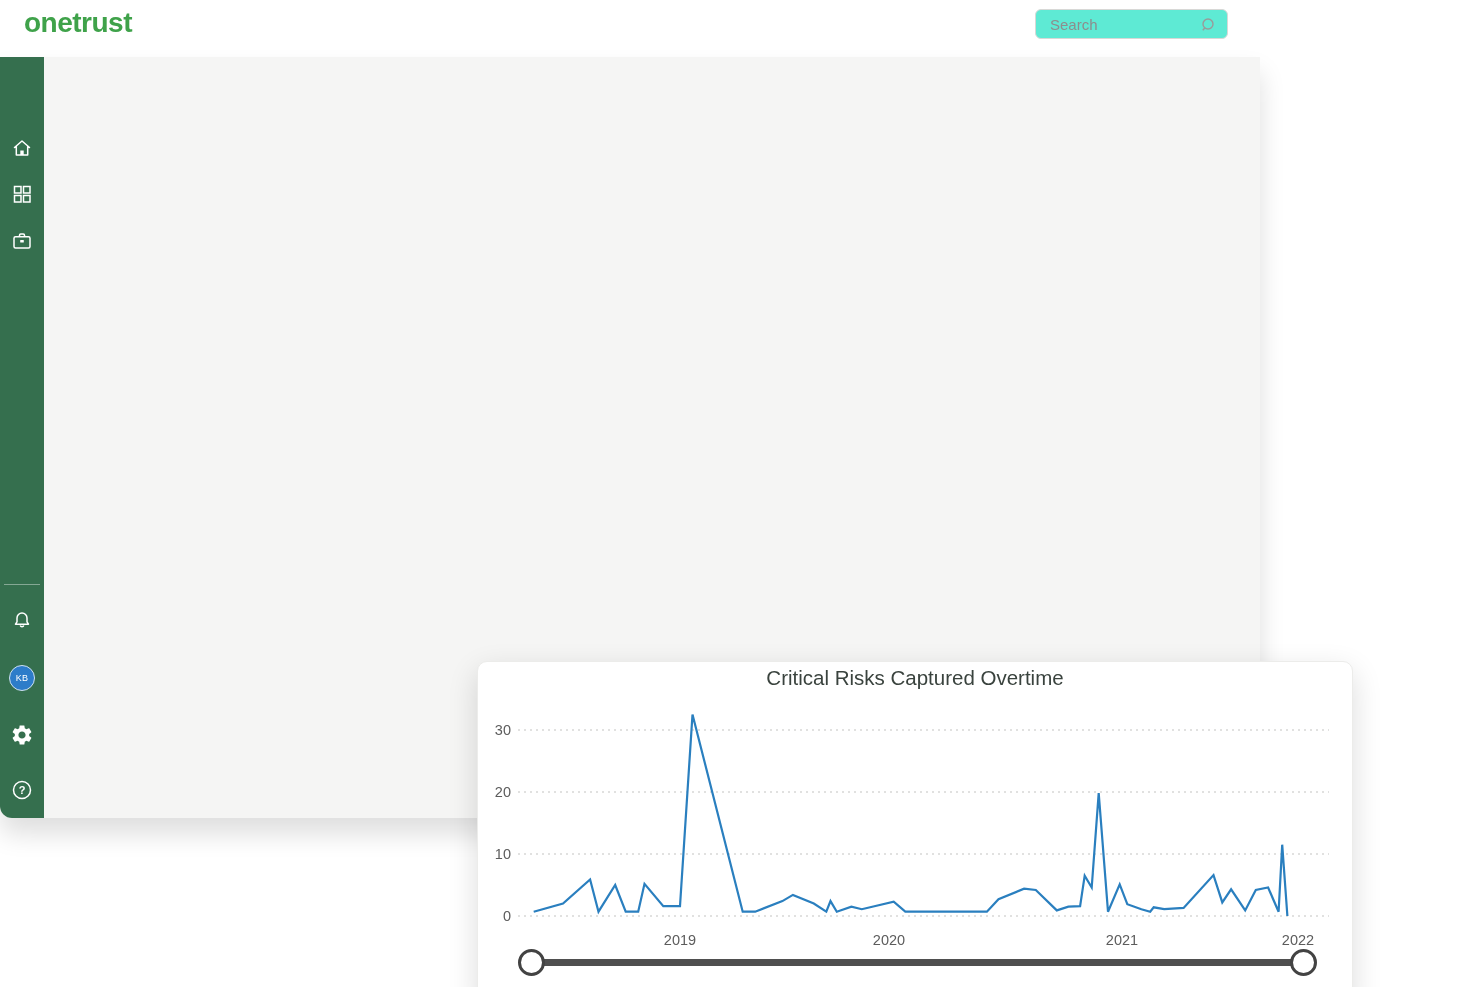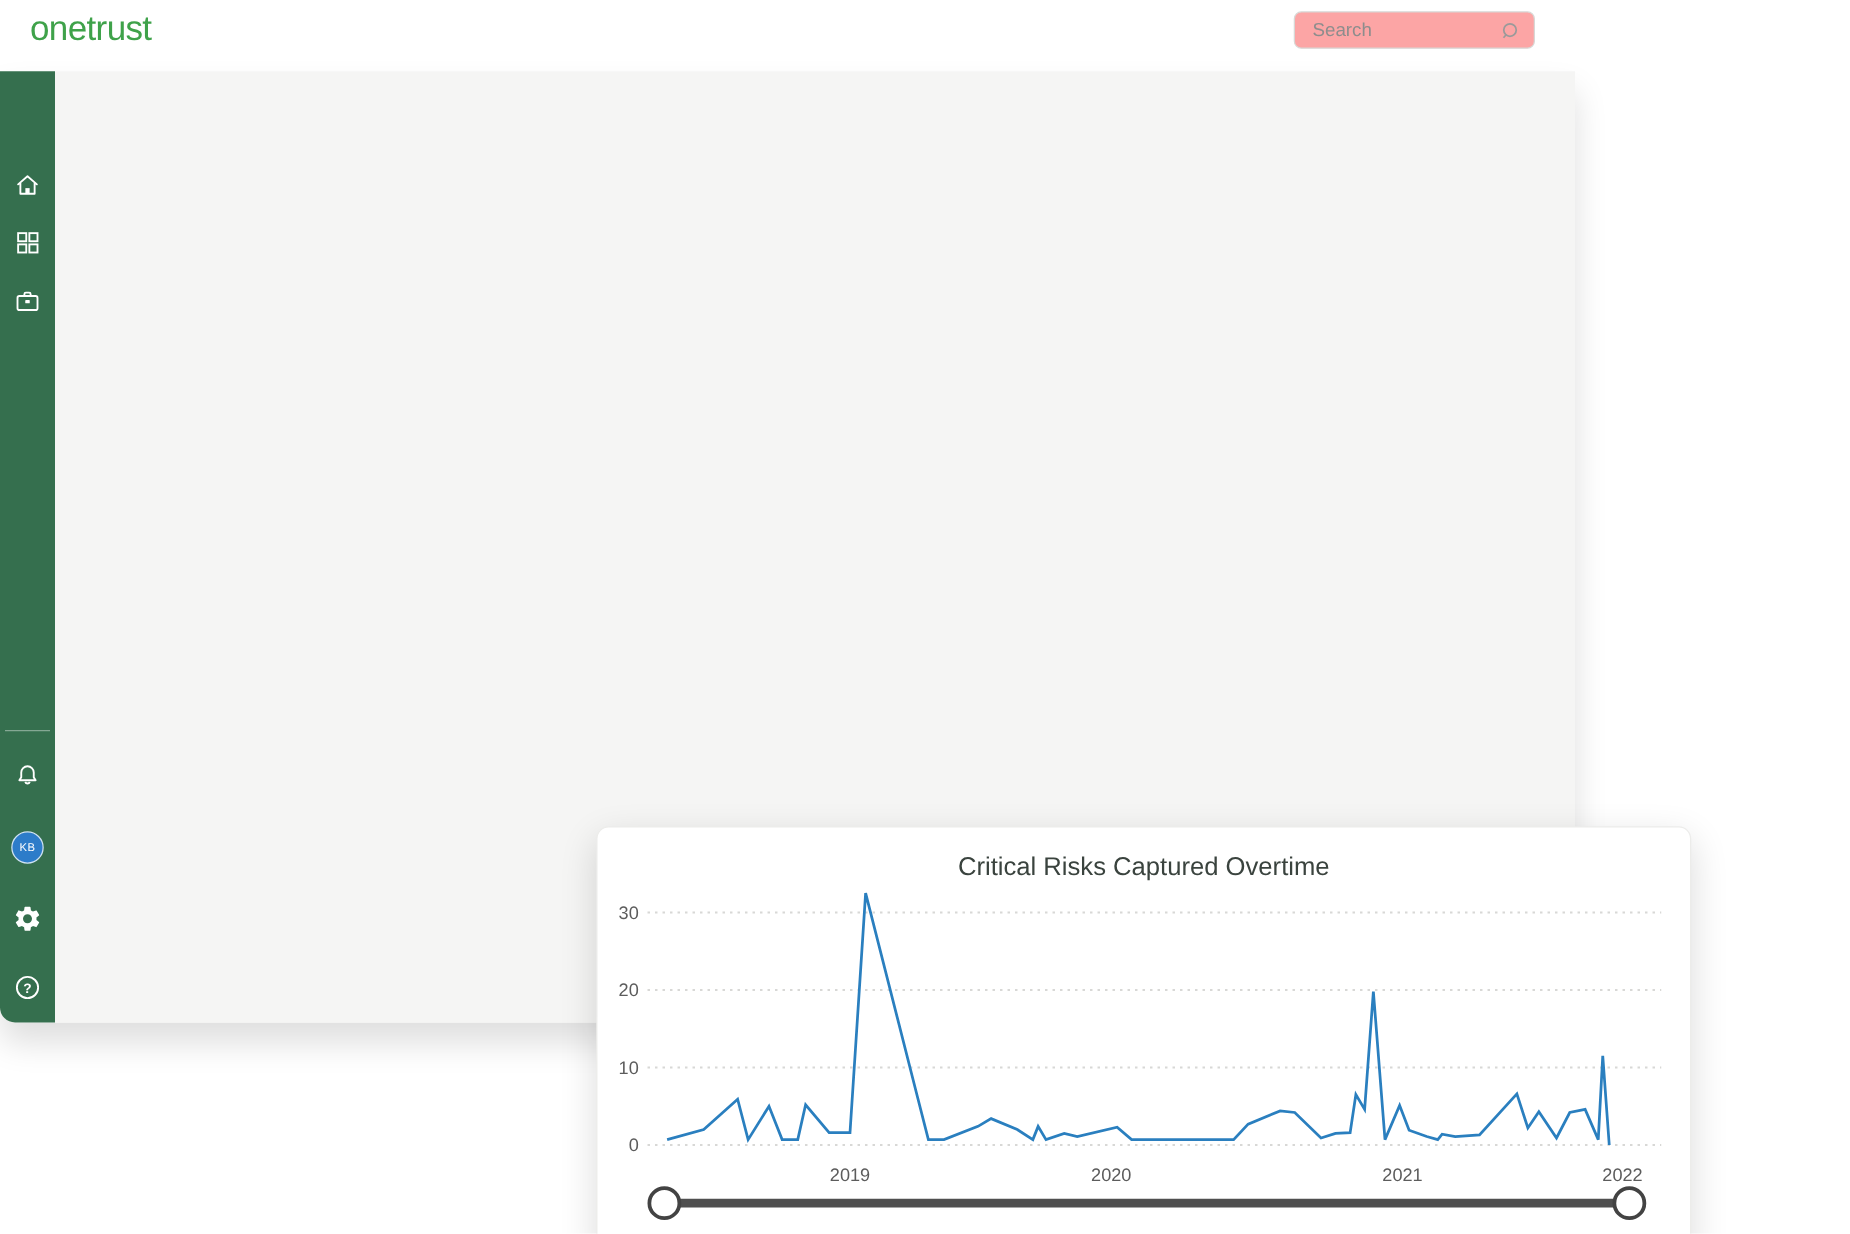--- a/index.html
+++ b/index.html
@@ -1,20 +1,20 @@
 <!DOCTYPE html>
 <html><head>
 <meta charset="utf-8">
 <style>
   html,body{margin:0;padding:0;background:#fff;}
   #canvas{position:relative;width:1480px;height:987px;overflow:hidden;background:#ffffff;
     font-family:"Liberation Sans",sans-serif;color:#3a433e;}
   
-  .logo{position:absolute;left:24px;top:7px;font-size:28px;font-weight:400;letter-spacing:-0.5px;color:#3fa24a;}
-  .search-box{position:absolute;left:1035px;top:9px;width:193px;height:30px;border:1px solid #d8d8d6;border-radius:6px;background:#fca5a5;box-sizing:border-box;}
+  .logo{position:absolute;left:24px;top:7px;font-size:28px;font-weight:700;letter-spacing:-0.5px;color:#3fa24a;}
+  .search-box{position:absolute;left:1035px;top:9px;width:193px;height:30px;border:1px solid #d8d8d6;border-radius:6px;background:#5eead4;box-sizing:border-box;}
   .search-box input{position:absolute;left:0;top:0;width:100%;height:100%;border:none;outline:none;background:transparent;font-family:"Liberation Sans",sans-serif;font-size:15px;color:#555;padding:0 34px 0 14px;box-sizing:border-box;}
   .search-box input::placeholder{color:#8d8d8d;}
   .search-icon{position:absolute;right:10px;top:6px;}
   
   .app-frame{position:absolute;left:0;top:57px;width:1260px;height:761px;border-radius:0 0 12px 12px;box-shadow:0 16px 26px rgba(0,0,0,.13);z-index:1;}
   .sidebar{position:absolute;left:0;top:0;width:44px;height:761px;background:#356f4e;border-radius:0 0 0 12px;}
   .content{position:absolute;left:44px;top:0;width:1216px;height:761px;background:#f5f5f4;border-radius:0 0 12px 0;}
   .side-icon{position:absolute;left:10px;width:24px;height:24px;cursor:pointer;}
   .side-divider{position:absolute;left:4px;top:527px;width:36px;height:1px;background:rgba(255,255,255,.4);}
   .avatar{position:absolute;left:9px;width:26px;height:26px;border-radius:50%;background:#2d7cc9;border:1.5px solid #cfe2f2;box-sizing:border-box;color:#fff;font-size:9px;font-weight:400;display:flex;align-items:center;justify-content:center;letter-spacing:.3px;}
@@ -255,21 +255,21 @@
         <div class="tile" style="left: 231px; top: 115px; width: 68px; height: 99px; background: rgb(165, 114, 158);">
           <span>6.00</span>
         </div>
         <div class="tile" style="left: 304px; top: 115px; width: 40px; height: 99px; background: rgb(60, 155, 189);">
           <span>3.00</span>
         </div>
       </div>
   </div>
 
   <div class="overtime-card">
-    <div class="chart-title" style="top:20px">Critical Risks Captured Overtime</div>
+    <div class="chart-title" style="top:4px">Critical Risks Captured Overtime</div>
     <svg id="line-svg" width="876" height="345" viewBox="0 0 876 345" style="position:absolute;left:0;top:0">
         <line x1="40" x2="851" y1="254" y2="254" stroke="#d8d8d6" stroke-width="1.5" stroke-dasharray="2,4"></line>
         <text x="33" y="259" text-anchor="end" font-size="14.5" fill="#5c5c5c" font-family="Liberation Sans, sans-serif">0</text>
         <line x1="40" x2="851" y1="192" y2="192" stroke="#d8d8d6" stroke-width="1.5" stroke-dasharray="2,4"></line>
         <text x="33" y="197" text-anchor="end" font-size="14.5" fill="#5c5c5c" font-family="Liberation Sans, sans-serif">10</text>
         <line x1="40" x2="851" y1="130" y2="130" stroke="#d8d8d6" stroke-width="1.5" stroke-dasharray="2,4"></line>
         <text x="33" y="135" text-anchor="end" font-size="14.5" fill="#5c5c5c" font-family="Liberation Sans, sans-serif">20</text>
         <line x1="40" x2="851" y1="68" y2="68" stroke="#d8d8d6" stroke-width="1.5" stroke-dasharray="2,4"></line>
         <text x="33" y="73" text-anchor="end" font-size="14.5" fill="#5c5c5c" font-family="Liberation Sans, sans-serif">30</text>
         <text x="202" y="283" text-anchor="middle" font-size="14.5" fill="#5c5c5c" font-family="Liberation Sans, sans-serif">2019</text>

